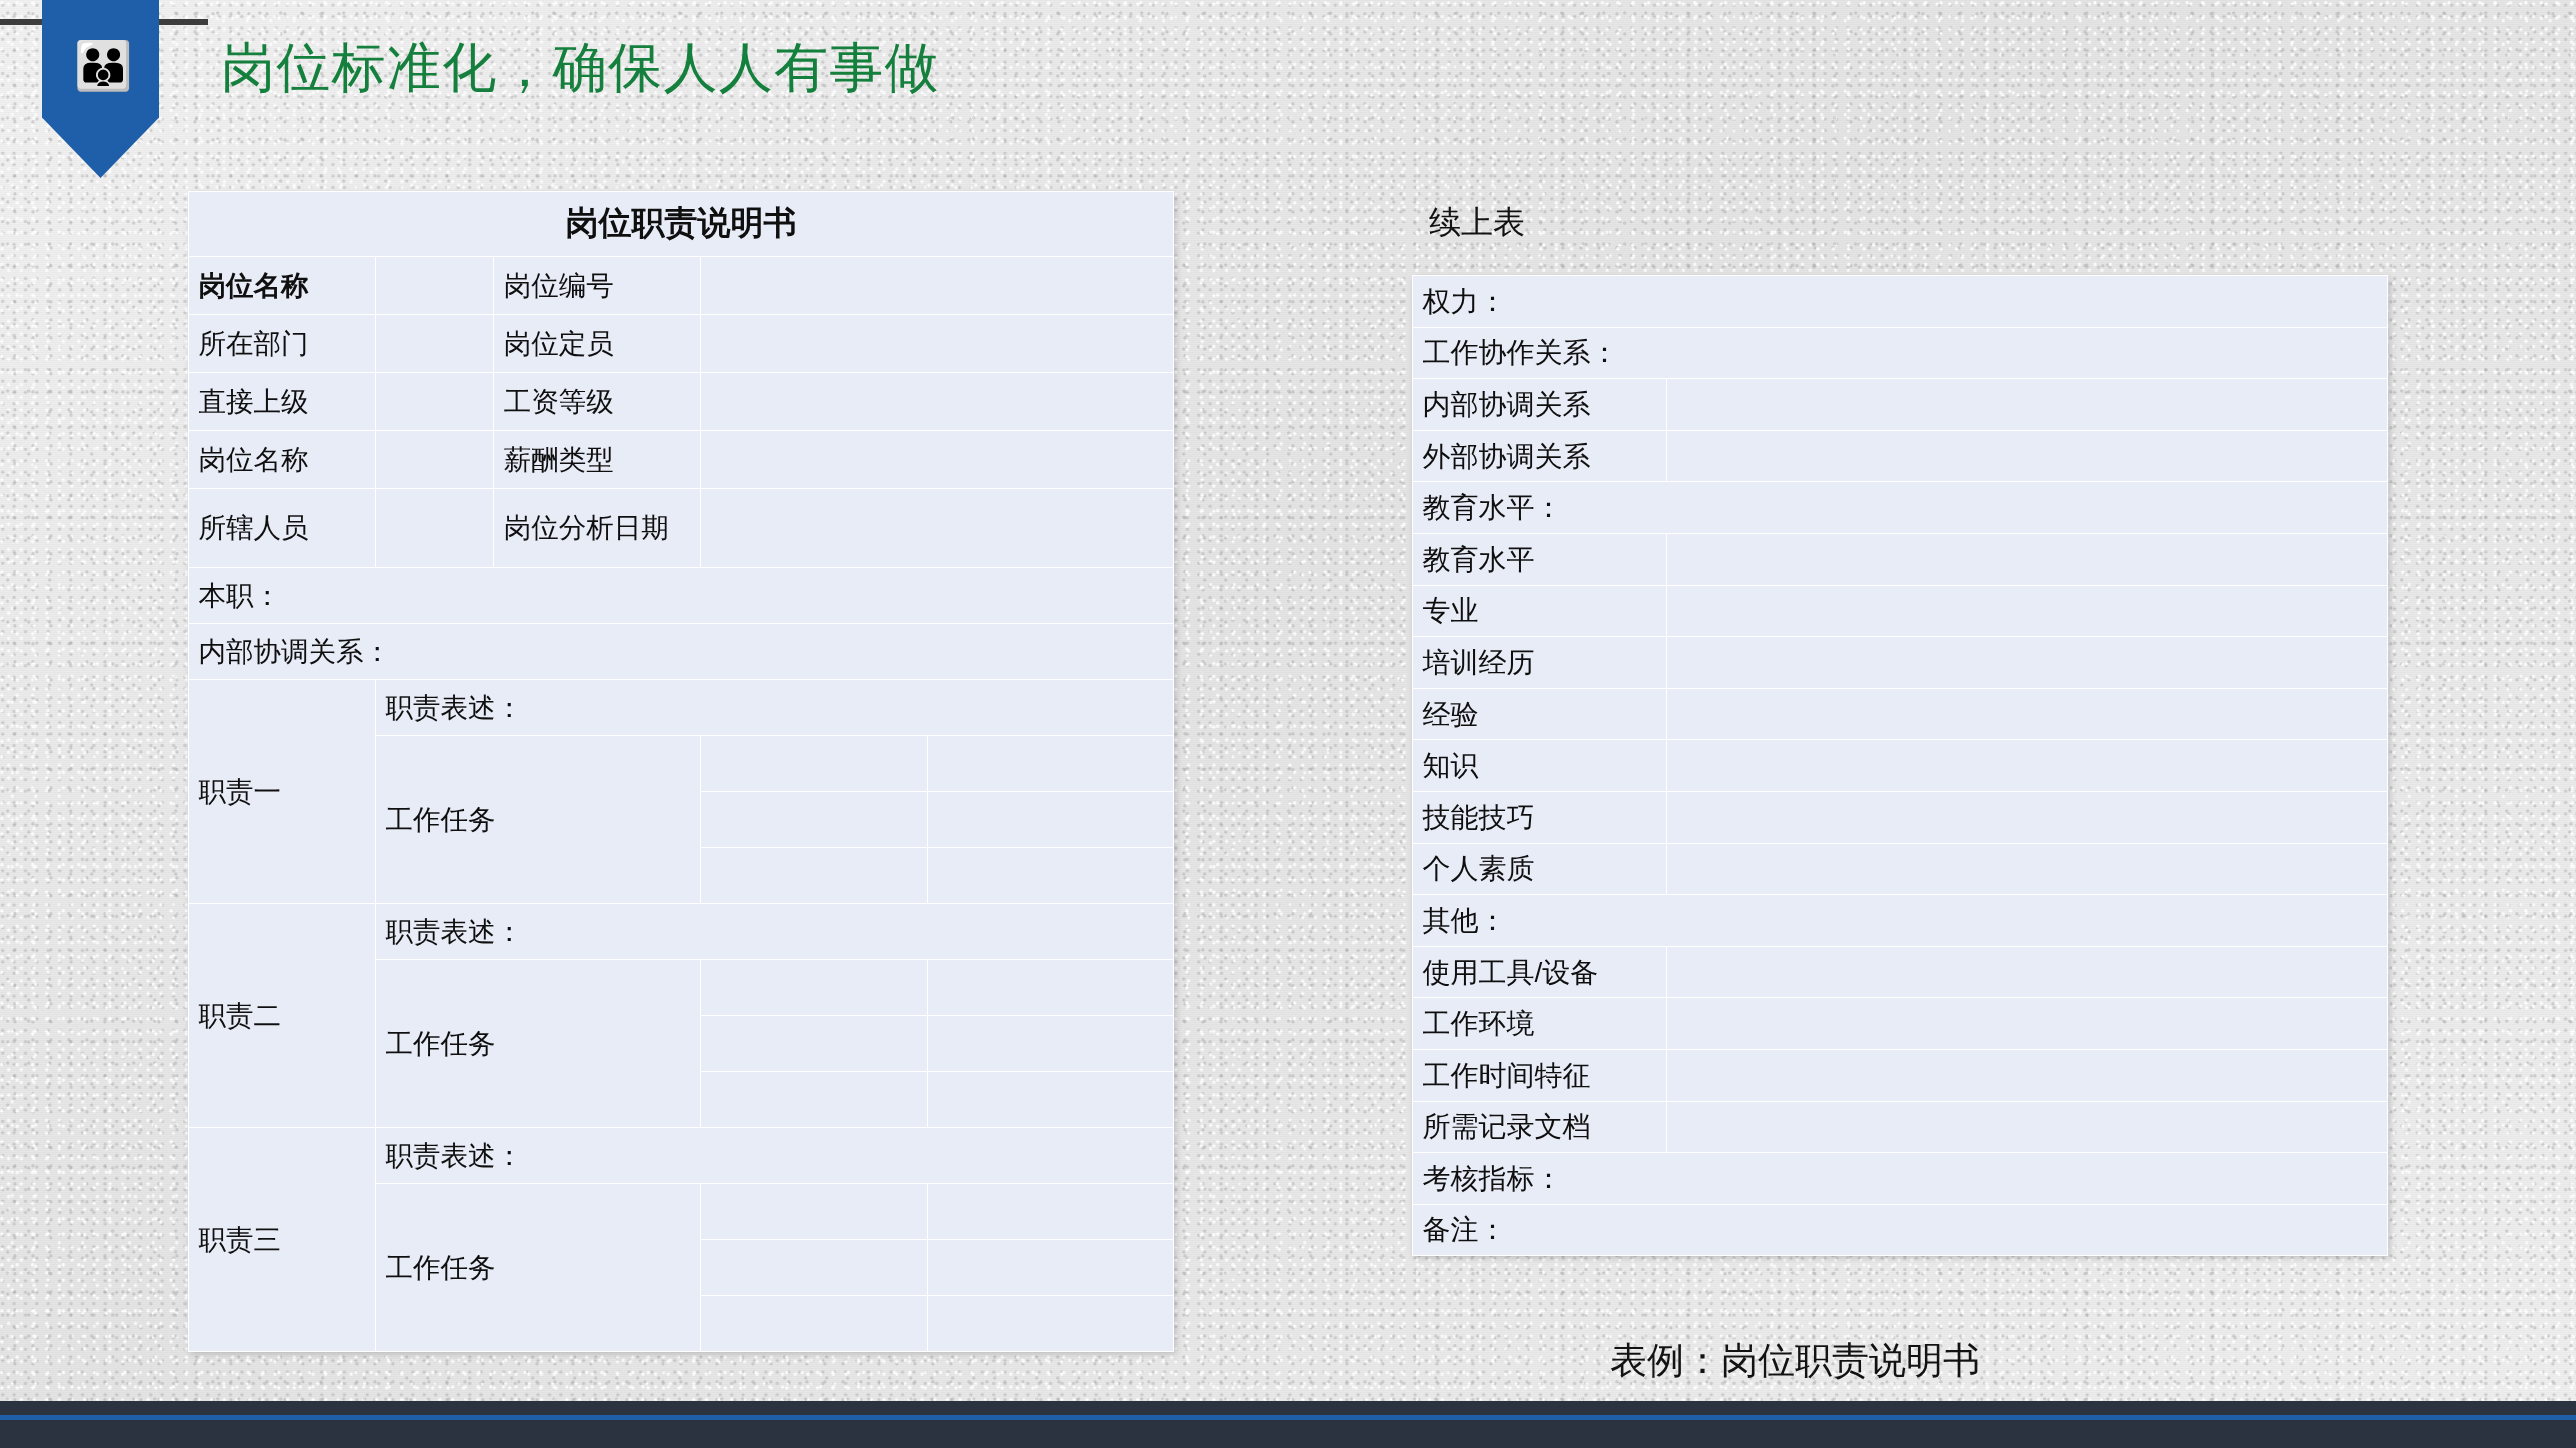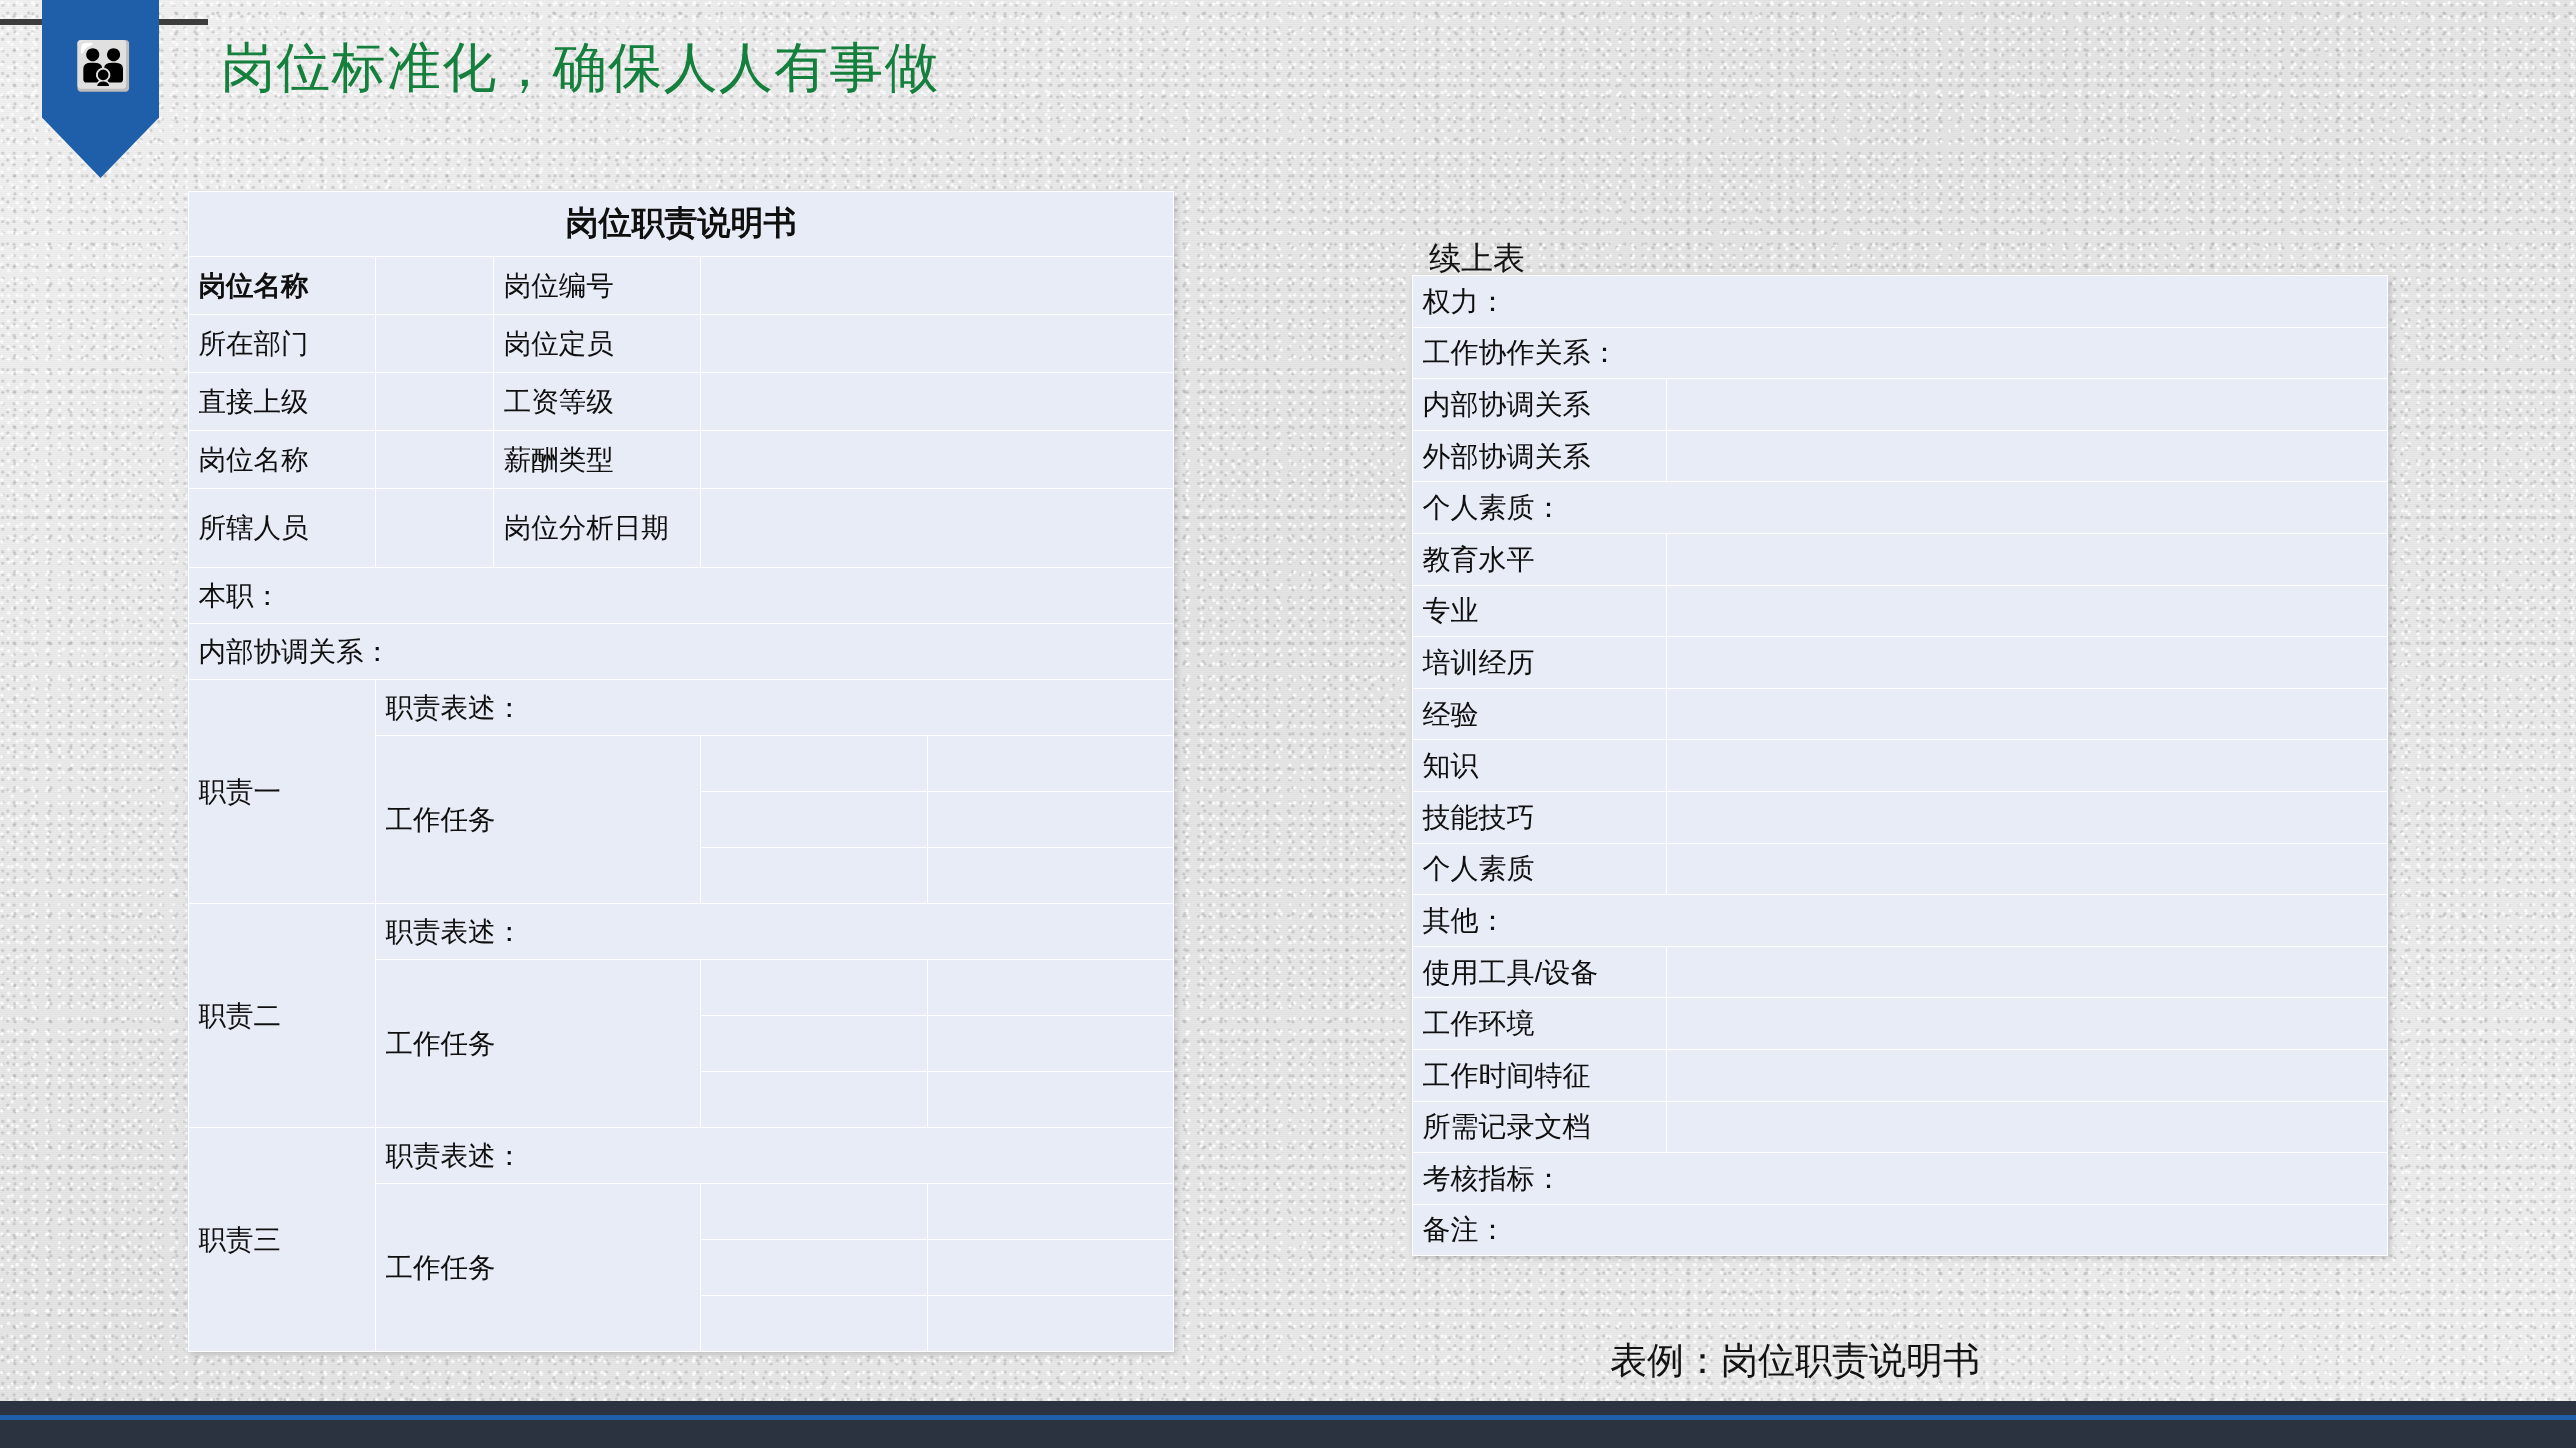--- a/index.html
+++ b/index.html
@@ -129,21 +129,20 @@
   .row-cell { height: 56px; }
 
   
   .right-heading {
     position: absolute;
     left: 1429px;
     top: 201px;
     font-size: 32px;
     color: #121212;
     z-index: 4;
-    margin-top: 36px;
   }
   .right-table-wrap {
     position: absolute;
     left: 1412px;
     top: 275px;
     width: 976px;
     box-shadow: 2px 2.7px 6.7px rgba(0,0,0,0.18);
     z-index: 4;
   }
   .right-table-wrap .tbl { width: 100%; }
@@ -313,21 +312,21 @@
         </tr>
         <tr>
           <td>内部协调关系</td>
           <td class="blank"></td>
         </tr>
         <tr>
           <td>外部协调关系</td>
           <td class="blank"></td>
         </tr>
         <tr>
-          <td colspan="2">个人素质：</td>
+          <td colspan="2">教育水平：</td>
         </tr>
         <tr>
           <td>教育水平</td>
           <td class="blank"></td>
         </tr>
         <tr>
           <td>专业</td>
           <td class="blank"></td>
         </tr>
         <tr>

